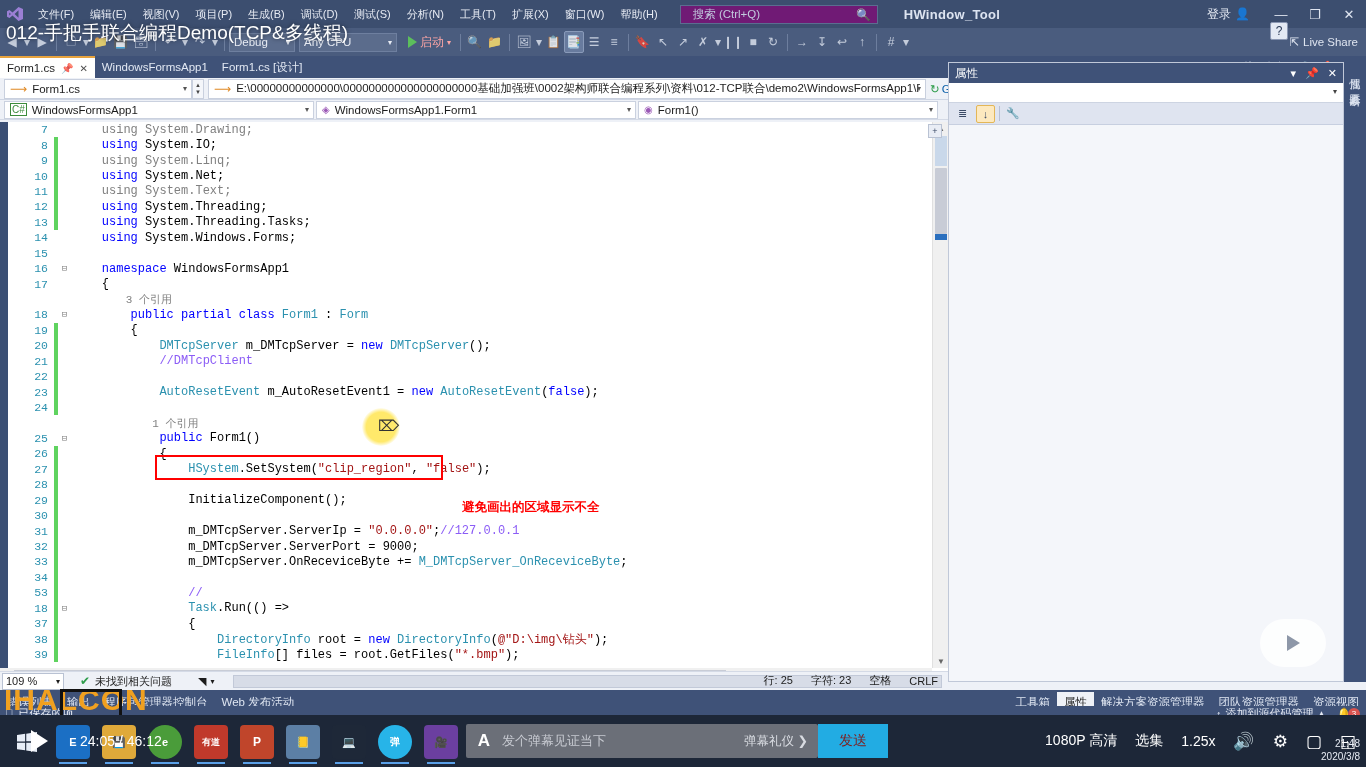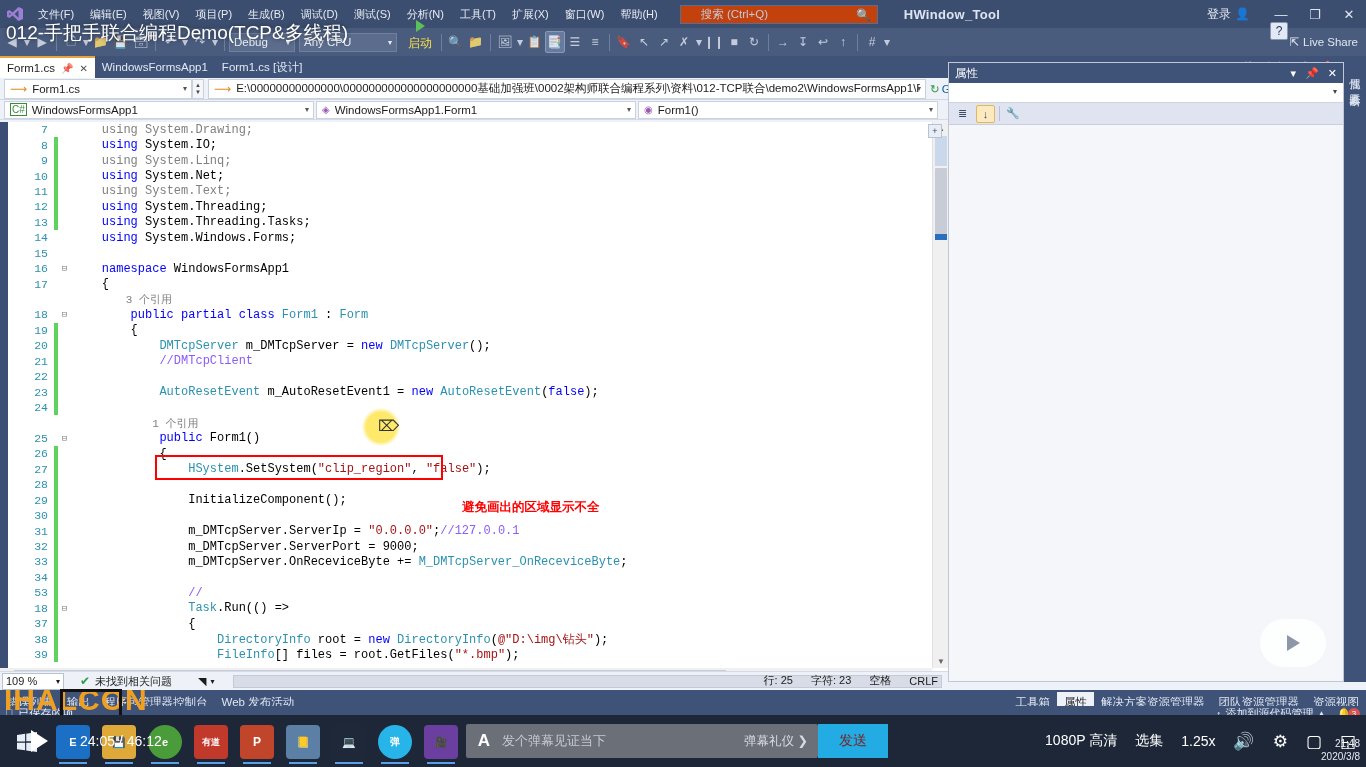--- a/index.html
+++ b/index.html
@@ -13,43 +13,43 @@
 
   
   .titlebar {
     height:28px; background:#3c4e6f; display:flex; align-items:center;
     color:#e8ecf5; font-size:12px; position:relative;
   }
   .vs-logo { width:30px; height:28px; display:flex; align-items:center; justify-content:center; }
   .vs-logo svg { width:16px; height:16px; }
   .menu-item { padding:0 8px; height:28px; line-height:28px; font-size:11px; color:#e6eaf3; white-space:nowrap; }
   .search-box {
-    margin-left:14px; width:198px; height:19px; background:#c2410c;
+    margin-left:14px; width:198px; height:19px; background:#701a75;
     border:1px solid #5b6d90; display:flex; align-items:center;
-    padding:0 20px; color:#c2cade; font-size:11.5px; position:relative;
+    padding:0 12px; color:#c2cade; font-size:11.5px; position:relative;
   }
   .search-box .mag { position:absolute; right:5px; top:2px; font-size:12px; color:#dfe5f0; }
   .prod-name { margin-left:26px; font-weight:bold; font-size:13px; color:#dde4f1; letter-spacing:.3px; }
   .tb-right { position:absolute; right:0; top:0; height:28px; display:flex; align-items:center; }
   .signin { font-size:12px; color:#e3e8f2; display:flex; align-items:center; gap:4px; margin-right:14px; }
   .win-btn { width:34px; height:28px; display:flex; align-items:center; justify-content:center; color:#dfe5f0; font-size:13px; }
 
   
   .toolbar {
     height:28px; background:#4a5c7e; display:flex; align-items:center;
     padding-left:2px; color:#dfe5f0; position:relative;
   }
   .tbtn { width:20px; height:22px; display:flex; align-items:center; justify-content:center;
           font-size:12px; opacity:.82; }
   .tbtn.sel { background:#6f82a6; border:1px solid #97a8c6; border-radius:2px; }
   .tsep { width:1px; height:17px; background:#6d7e9e; margin:0 4px; }
   .tcombo { height:19px; background:#5b6c8c; border:1px solid #6e7f9f; color:#e8ecf4;
             font-size:11.5px; display:flex; align-items:center; padding:0 4px; position:relative; }
   .tcombo .car { position:absolute; right:4px; font-size:8px; }
-  .run-btn { display:flex; align-items:center; gap:3px; font-size:12px; color:#fde047; padding:0 5px;flex-direction:column; }
+  .run-btn { display:flex; align-items:center; gap:3px; font-size:12px; color:#fca5a5; padding:0 5px; }
   .tri-green { width:0;height:0;border-left:9px solid #5cbf5c;border-top:6px solid transparent;border-bottom:6px solid transparent; }
   .live-share { position:absolute; right:8px; font-size:11.5px; color:#dfe5f0; display:flex; align-items:center; gap:4px; }
   .q-badge { position:absolute; right:78px; top:-6px; width:18px; height:18px; background:#e3e9f4;
              border:1px solid #8a97b3; color:#2a3a57; font-size:12px; display:flex; align-items:center;
              justify-content:center; border-radius:2px; }
 
   
   .tabrow { height:22px; background:#3f5278; display:flex; align-items:flex-end; position:relative; }
   .tab { height:22px; display:flex; align-items:center; padding:0 7px; font-size:11.5px;
          color:#e2e8f3; gap:6px; }

